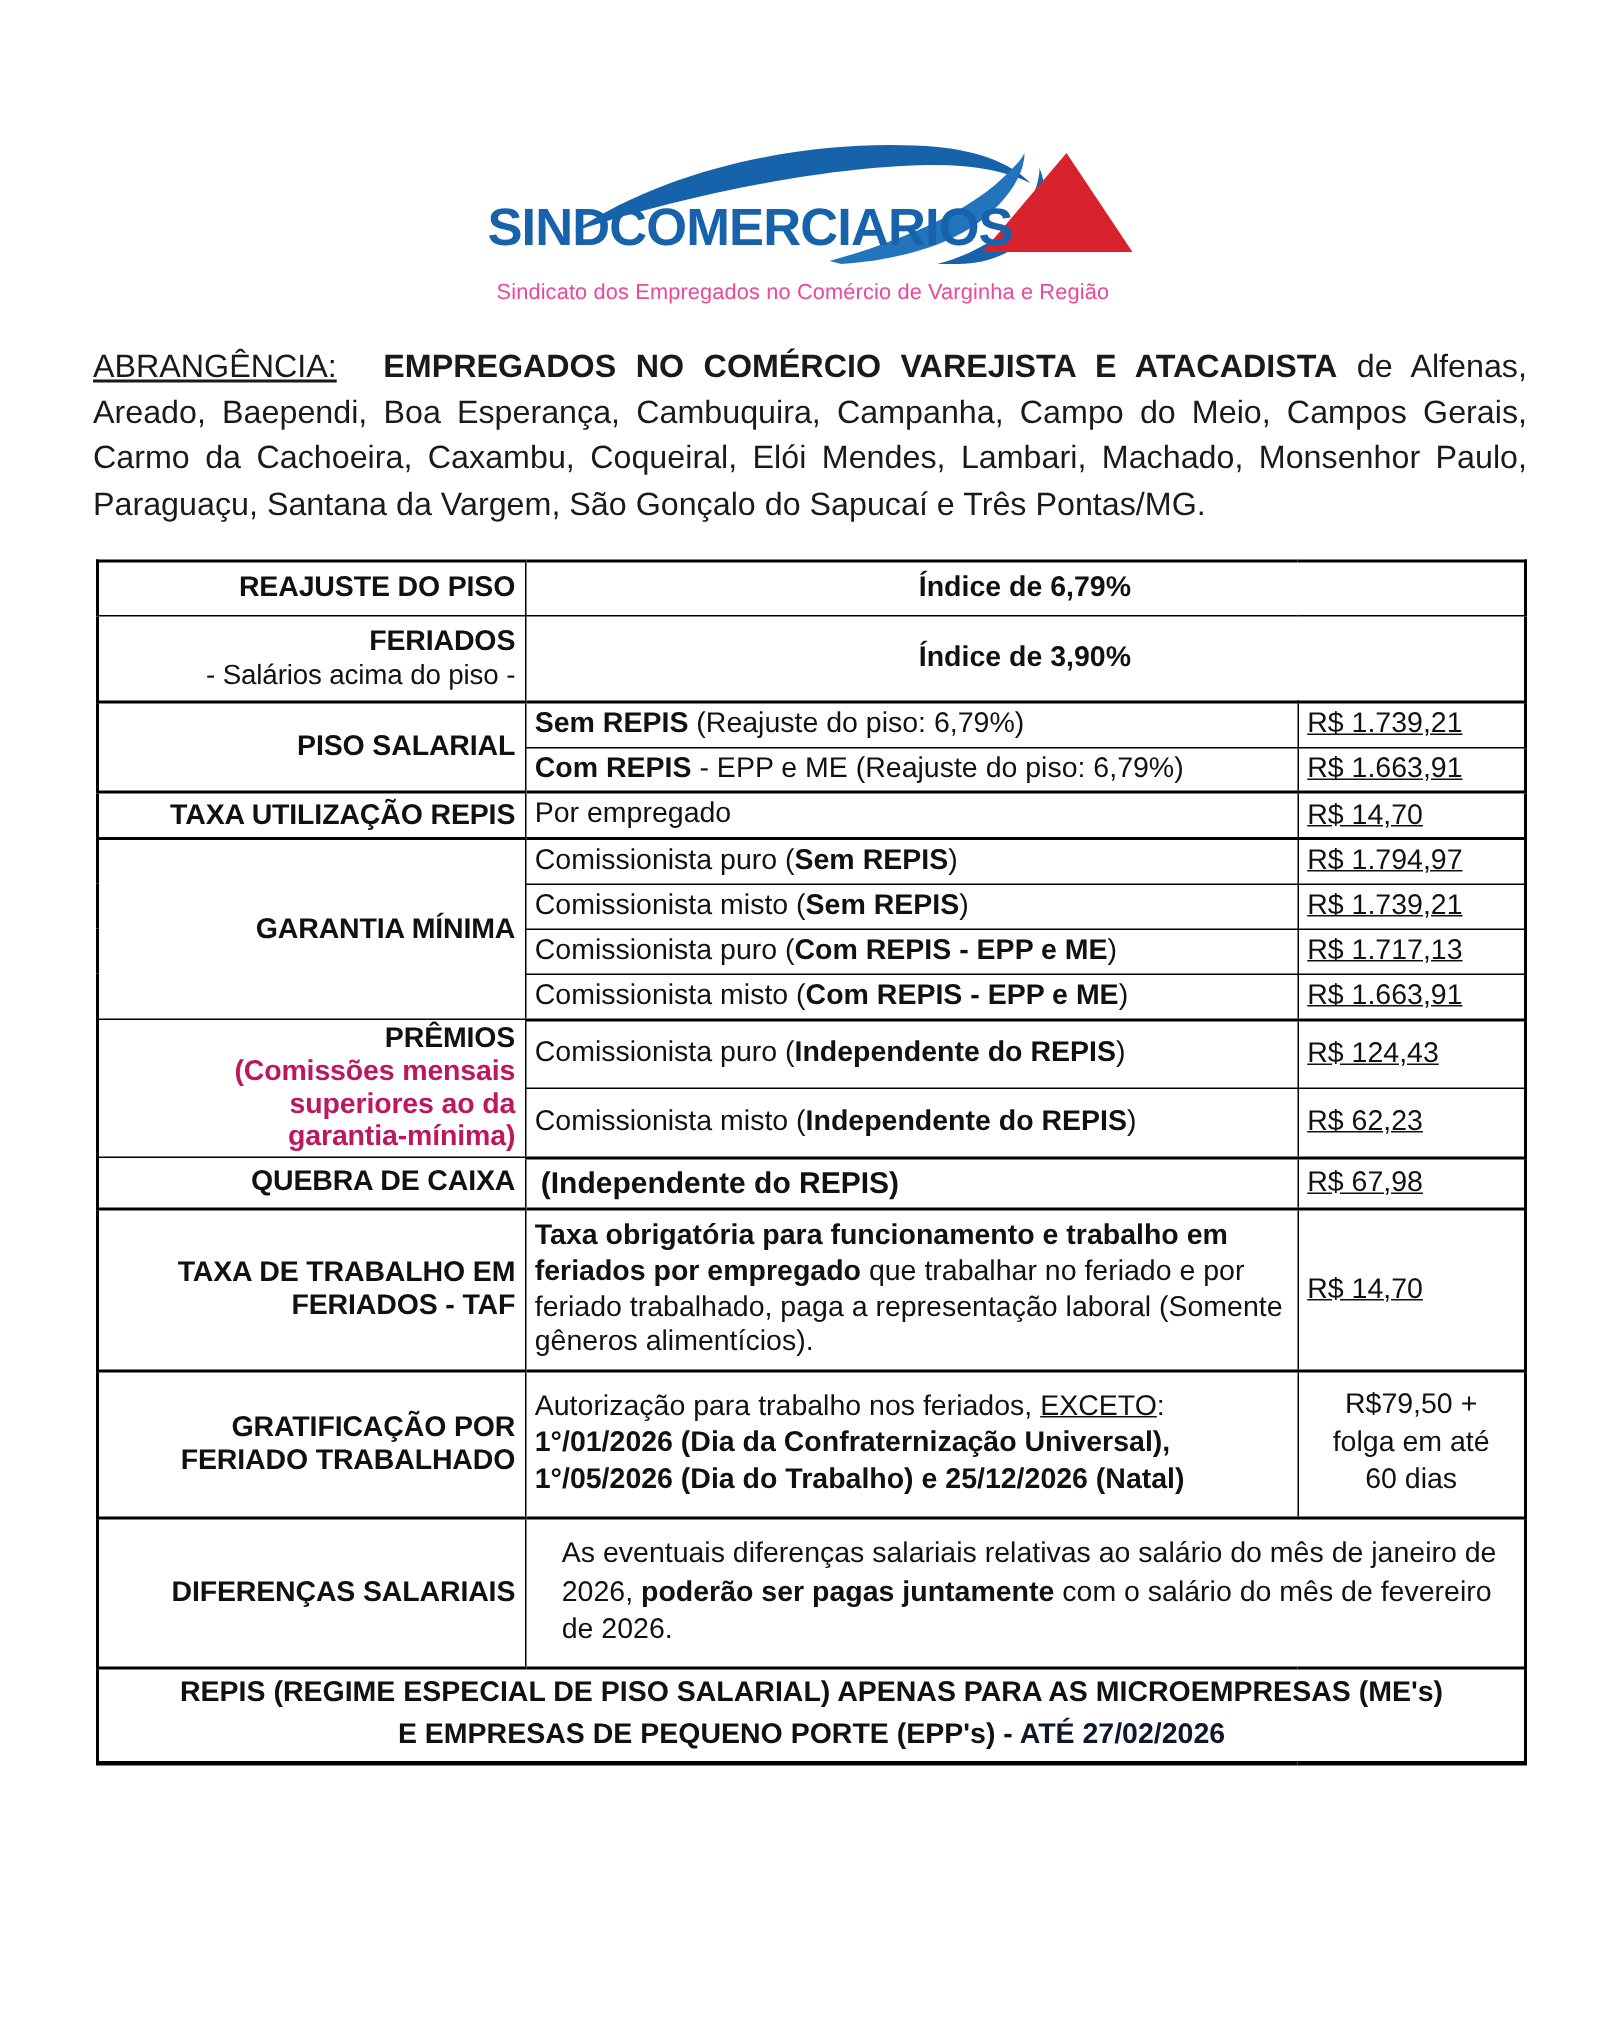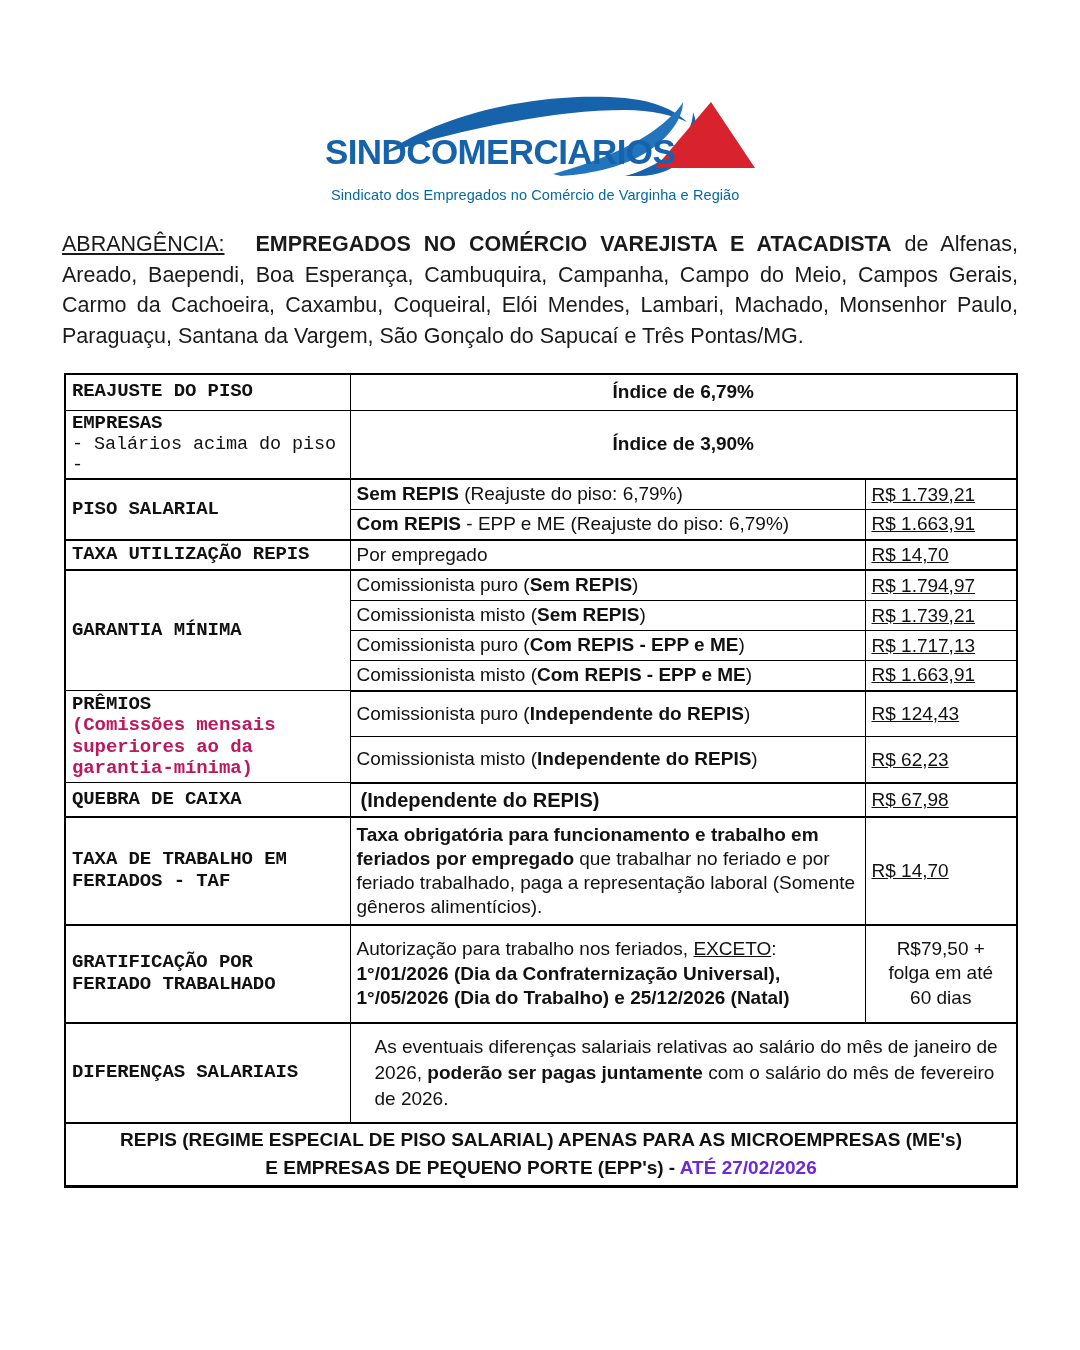--- a/index.html
+++ b/index.html
@@ -47,21 +47,21 @@
     font-size: 35px;
     letter-spacing: -0.6px;
     color: #1763ab;
     line-height: 1;
     white-space: nowrap;
     transform: scaleX(1.0);
   }
   .logo-tagline {
     font-family: "Liberation Sans", "DejaVu Sans", sans-serif;
     font-size: 14.5px;
-    color: #0369a1;
+    color: #ec4899;
     letter-spacing: 0.1px;
     white-space: nowrap;
     margin-top: 1px;
     padding-left: 6px;
   }
 
   
   .main-title {
     text-align: center;
     color: #fb2222;
@@ -100,25 +100,24 @@
     font-size: 19px;
     color: #111;
   }
   col.c1 { width: 285px; }
   col.c2 { width: 515px; }
   col.c3 { width: 152px; }
 
   .lab {
     color: #fb1111;
     font-weight: 700;
-    text-align: left;
+    text-align: right;
     line-height: 1.14;
     font-size: 19.5px;
     letter-spacing: -0.1px;
-    font-family: Liberation Mono, monospace;
   }
   .lab .sub {
     font-weight: 700;
     font-size: 18.5px;
   }
   .lab .blk { color: #be185d; font-weight: 700; font-size: 19px; }
   .mid-title {
     font-weight: 700; font-size: 22px; text-align: center;
   }
   .desc { font-size: 19.5px; line-height: 1.3; }
@@ -129,21 +128,21 @@
 
   .footer-cell {
     text-align: center;
     font-weight: 700;
     font-size: 14.6px;
     line-height: 1.5;
     padding: 7px 4px 9px 4px;
     border-top: 2px solid #000 !important;
     border-bottom: 3px solid #000 !important;
   }
-  .footer-cell .red { color: #6d28d9; }
+  .footer-cell .red { color: #0f172a; }
 
   .left-thick { border-left: 2px solid #000 !important; }
   .right-thick { border-right: 2px solid #000 !important; }
   .bottom-thick { border-bottom: 2px solid #000 !important; }
   .top-thick { border-top: 2px solid #000 !important; }
 </style>
 </head>
 <body>
 
 <div class="page">
@@ -182,21 +181,21 @@
         </colgroup>
     <tbody>
 
       <tr>
         <td class="lab left-thick top-thick" style="height:36px">REAJUSTE DO PISO</td>
         <td class="mid-title right-thick top-thick" colspan="2">Índice de 6,79%</td>
       </tr>
 
       <tr>
         <td class="lab left-thick bottom-thick" style="height:58px">
-          <div>EMPRESAS</div>
+          <div>FERIADOS</div>
           <div class="sub" style="font-weight:400">- Salários acima do piso -</div>
         </td>
         <td class="mid-title right-thick bottom-thick" colspan="2">Índice de 3,90%</td>
       </tr>
 
       <tr>
         <td class="lab left-thick" rowspan="2">PISO SALARIAL</td>
         <td class="desc" style="height:30px"><b>Sem REPIS</b><span> (Reajuste do piso: 6,79%)</span></td>
         <td class="money right-thick">R$ 1.739,21</td>
       </tr>

